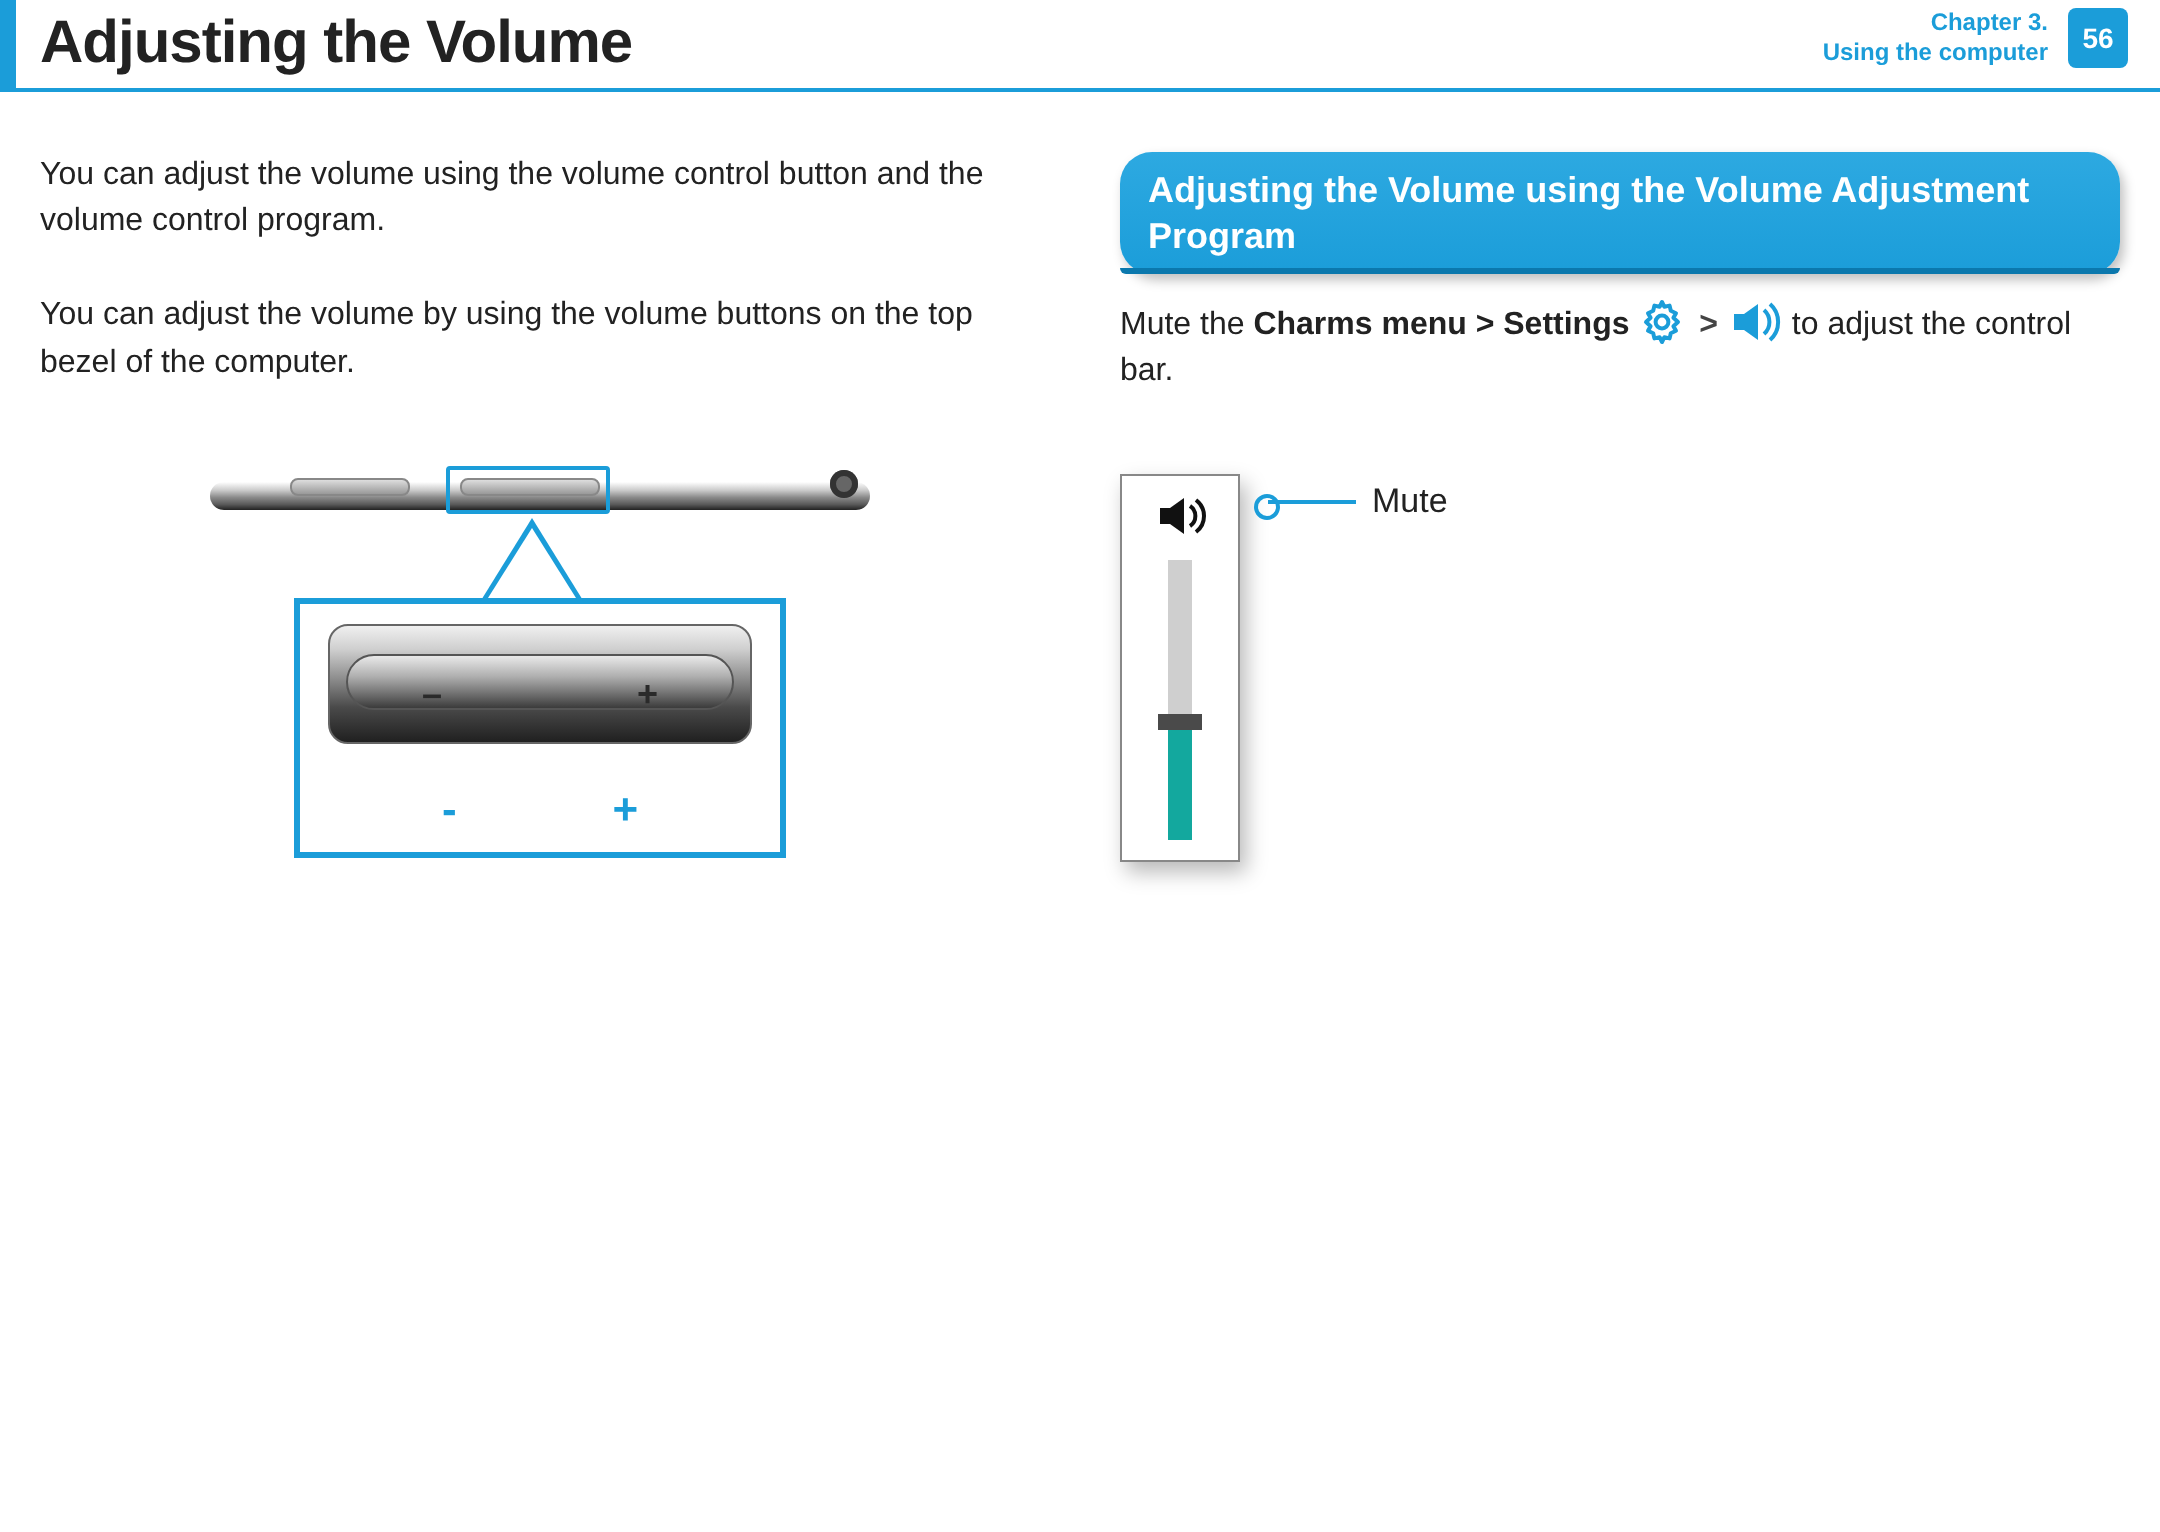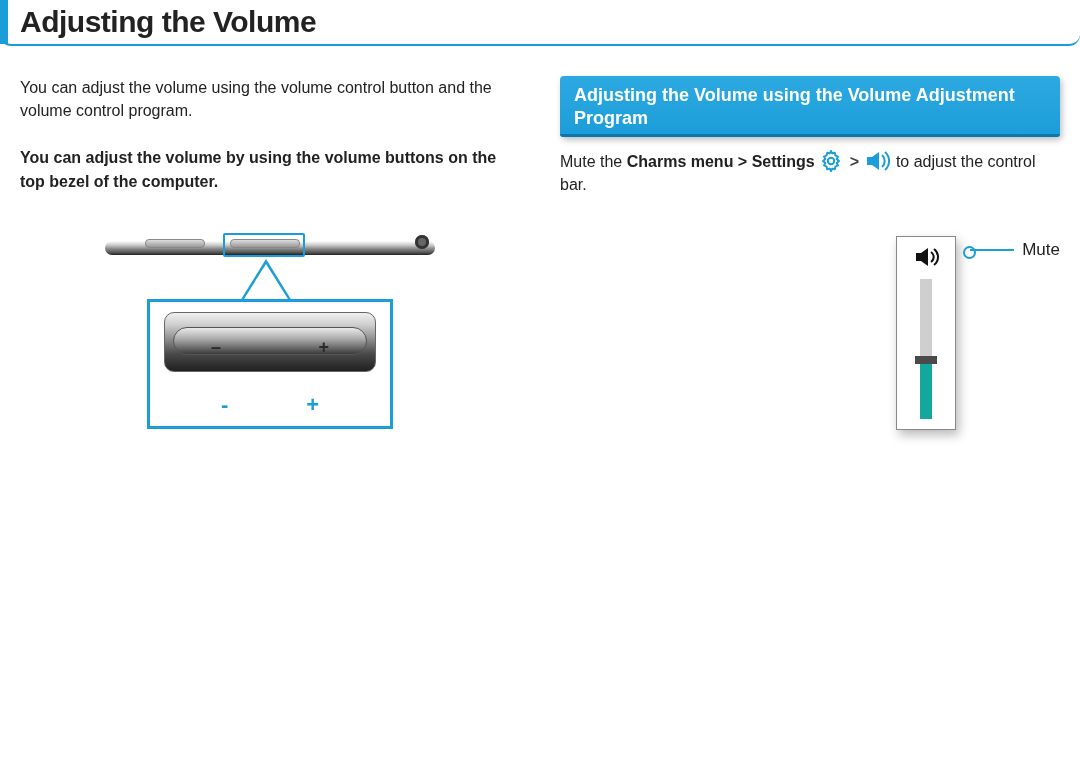--- a/index.html
+++ b/index.html
@@ -11,21 +11,20 @@
     color: #222;
     position: relative;
     overflow: hidden;
   }
   .header-row {
     display: flex;
     justify-content: space-between;
     align-items: flex-start;
     padding: 0 16px 0 0;
     border-bottom: 2px solid #1b9dd9;
-    border-radius: 11px;
   }
   .header-left {
     display: flex;
     align-items: center;
   }
   .blue-tab {
     width: 8px;
     height: 44px;
     background: #1b9dd9;
     margin-right: 12px;
@@ -76,21 +75,21 @@
     color: #222;
     margin-bottom: 24px;
   }
   .section-banner {
     position: relative;
     background: linear-gradient(to bottom, #2da9e1 0%, #1b9dd9 100%);
     color: #fff;
     font-size: 18px;
     font-weight: 700;
     padding: 8px 14px 8px 14px;
-    border-radius: 4px;
+    border-radius: 16px;
     box-shadow: 2px 3px 6px rgba(0,0,0,0.25);
     margin: 28px 0 12px 0;
     line-height: 1.25;
   }
   .section-banner::after{
     content:"";
     position:absolute;
     left:0; right:0; bottom:0;
     height:3px;
     background:#0b78ad;
@@ -183,21 +182,21 @@
     padding:0 18px 2px 18px;
   }
   
   .inline-icons { display:inline-block; vertical-align:-6px; }
   .gear-icon svg, .vol-icon svg { display:block; }
   .gt { color:#444; font-weight:600; margin:0 2px; font-size:16px;}
   
   .vol-figure{
     margin-top:40px;
     display:flex;
-    justify-content:flex-end;
+    justify-content:flex-start;
     gap:14px;
     align-items:flex-start;
   }
   .vol-panel{
     width:60px;
     border:1px solid #888;
     box-shadow: 3px 5px 10px rgba(0,0,0,0.28);
     background:#fff;
     display:flex; flex-direction:column; align-items:center;
     padding:6px 0 10px 0;
@@ -238,29 +237,36 @@
   }
 </style>
 </head>
 <body>
 
 <div class="header-row">
   <div class="header-left">
     <div class="blue-tab"></div>
     <h1 class="page-title">Adjusting the Volume</h1>
   </div>
+  <div class="header-right">
+    <div class="chapter-info">
+      <div>Chapter 3.</div>
+      <div>Using the computer</div>
+    </div>
+    <div class="page-badge">56</div>
+  </div>
 </div>
 
 <div class="content">
 
   <div class="col">
     <p class="body-text">You can adjust the volume using the volume control button and the volume control program.</p>
 
 
-    <p class="body-text" style="margin-top:10px;font-weight:bold;">You can adjust the volume by using the volume buttons on the top bezel of the computer.</p>
+    <p class="body-text" style="margin-top:10px;">You can adjust the volume by using the volume buttons on the top bezel of the computer.</p>
 
     <div class="device-figure">
       <div class="device-edge">
         <div class="body"></div>
         <div class="btn-slot slot-a"></div>
         <div class="btn-slot slot-b"></div>
         <div class="headphone"></div>
         <div class="highlight-box"></div>
       </div>
       <div class="callout-tri"></div>

